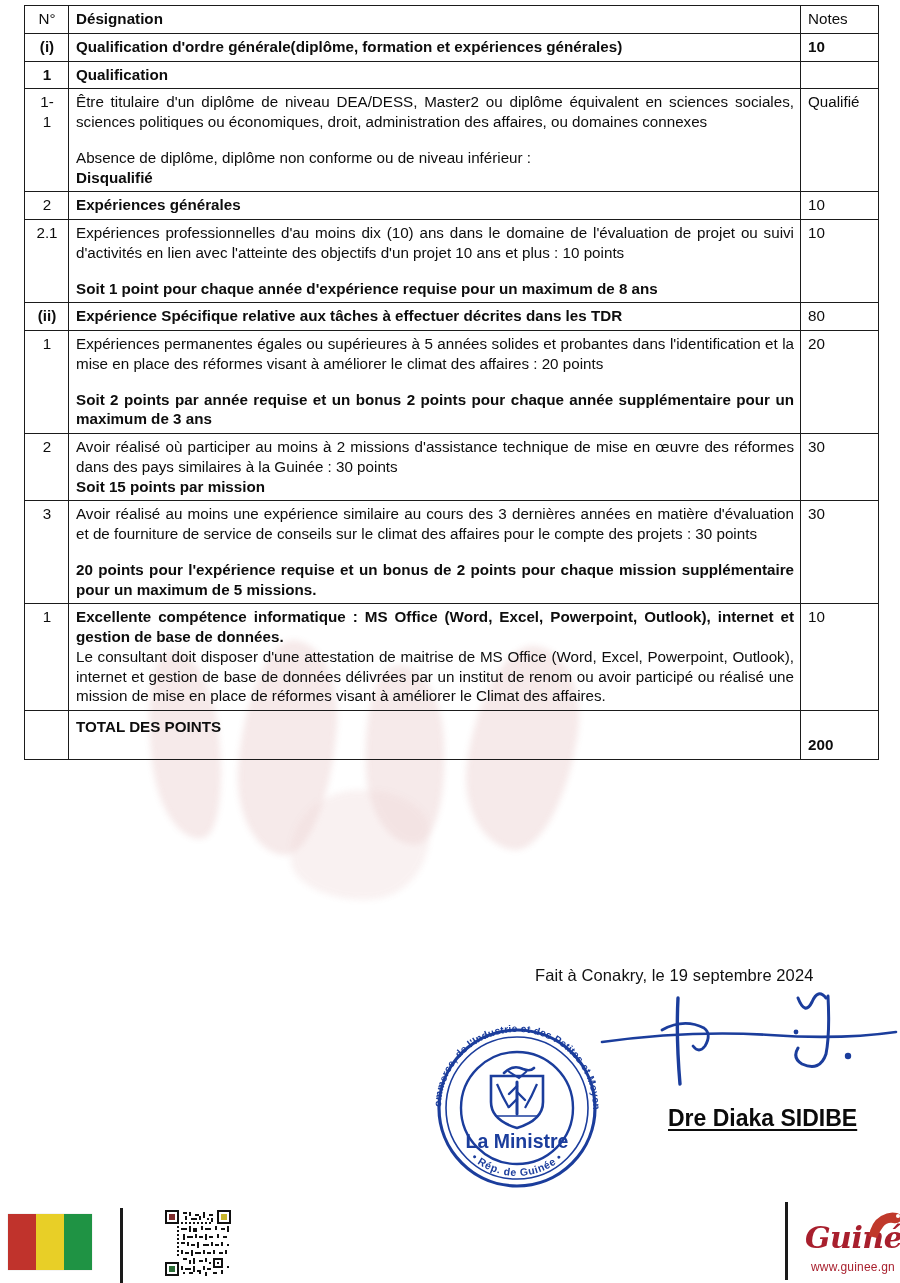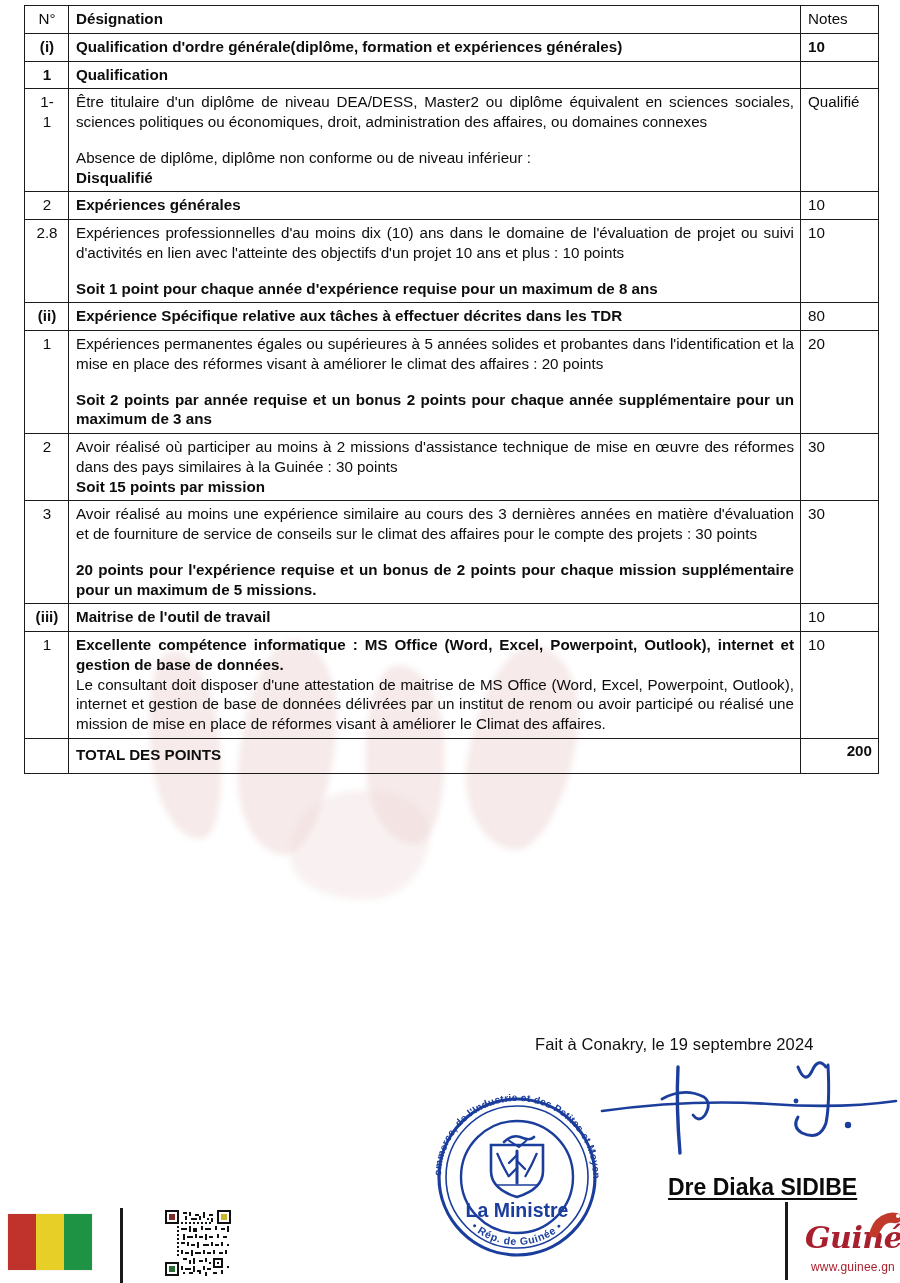--- a/index.html
+++ b/index.html
@@ -80,21 +80,21 @@
 
   .just { text-align: justify; text-justify: inter-word; }
   .para-gap { height: 16px; }
   .blk { display: block; }
   .mini-caps { font-size: 14.6px; }
 
   
   .sig-area {
     position: absolute;
     left: 0;
-    top: 1029px;
+    top: 960px;
     width: 748px;
     height: 200px;
     z-index: 3;
   }
   .fait {
     position: absolute;
     left: 535px;
     top: 6px;
     font-size: 16.5px;
     color: #111;
@@ -255,21 +255,21 @@
         <td class="note">Qualifié</td>
       </tr>
 
       <tr>
         <td class="num">2</td>
         <td class="bold">Expériences générales</td>
         <td class="note">10</td>
       </tr>
 
       <tr>
-        <td class="num">2.8</td>
+        <td class="num">2.1</td>
         <td>
           <div class="just blk">Expériences professionnelles d'au moins dix (10) ans dans le domaine de l'évaluation de projet ou suivi d'activités en lien avec l'atteinte des objectifs d'un projet 10 ans et plus : 10 points</div>
           <div class="para-gap"></div>
           <div class="just blk bold">Soit 1 point pour chaque année d'expérience requise pour un maximum de 8 ans</div>
         </td>
         <td class="note">10</td>
       </tr>
 
       <tr>
         <td class="num bold">(ii)</td>
@@ -299,39 +299,34 @@
       <tr>
         <td class="num">3</td>
         <td>
           <div class="just blk">Avoir réalisé au moins une expérience similaire au cours des 3 dernières années en matière d'évaluation et de fourniture de service de conseils sur le climat des affaires pour le compte des projets : 30 points</div>
           <div class="para-gap"></div>
           <div class="just blk bold">20 points pour l'expérience requise et un bonus de 2 points pour chaque mission supplémentaire pour un maximum de 5 missions.</div>
         </td>
         <td class="note">30</td>
       </tr>
 
-      <tr>
-        <td class="num bold mini-caps">(iii)</td>
-        <td class="bold">Maitrise de l'outil de travail</td>
-        <td class="note">10</td>
-      </tr>
 
       <tr>
         <td class="num">1</td>
         <td>
           <div class="just blk bold">Excellente compétence informatique : MS Office (Word, Excel, Powerpoint, Outlook), internet et gestion de base de données.</div>
           <div class="just blk">Le consultant doit disposer d'une attestation de maitrise de MS Office (Word, Excel, Powerpoint, Outlook), internet et gestion de base de données délivrées par un institut de renom ou avoir participé ou réalisé une mission de mise en place de réformes visant à améliorer le Climat des affaires.</div>
         </td>
         <td class="note">10</td>
       </tr>
 
       <tr>
         <td class="num"></td>
         <td class="bold" style="padding-top:6px;padding-bottom:8px;">TOTAL DES POINTS</td>
-        <td class="note bold" style="text-align:right;padding-right:6px;padding-top:2px;">200</td>
+        <td class="note bold" style="padding-right:6px;padding-top:24px;">200</td>
       </tr>
 
     </tbody>
   </table>
 </div>
 
 <div class="sig-area">
 
   <div class="fait">Fait à Conakry, le 19 septembre 2024</div>
 

